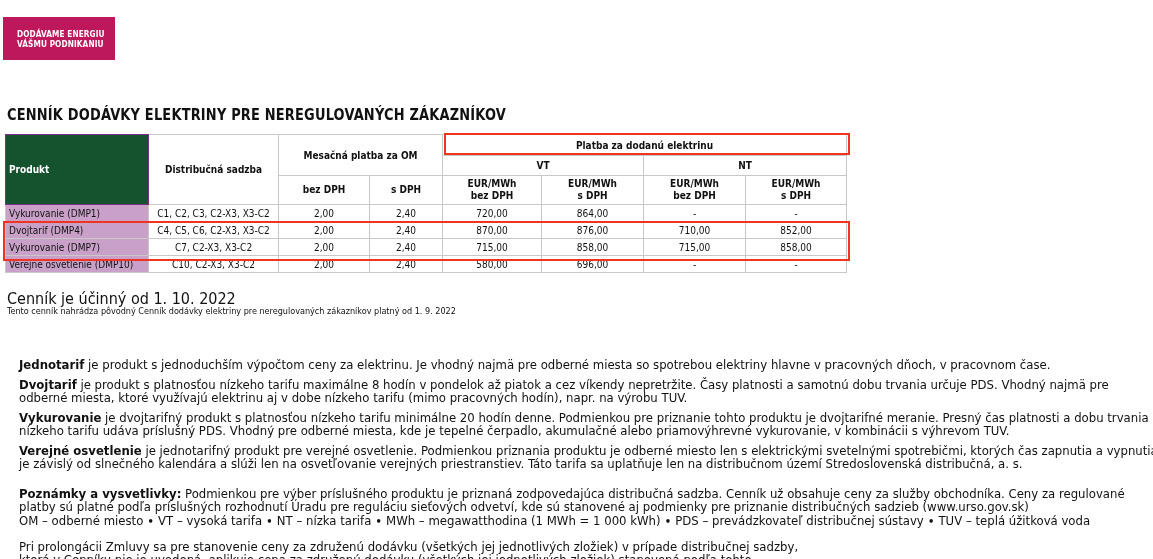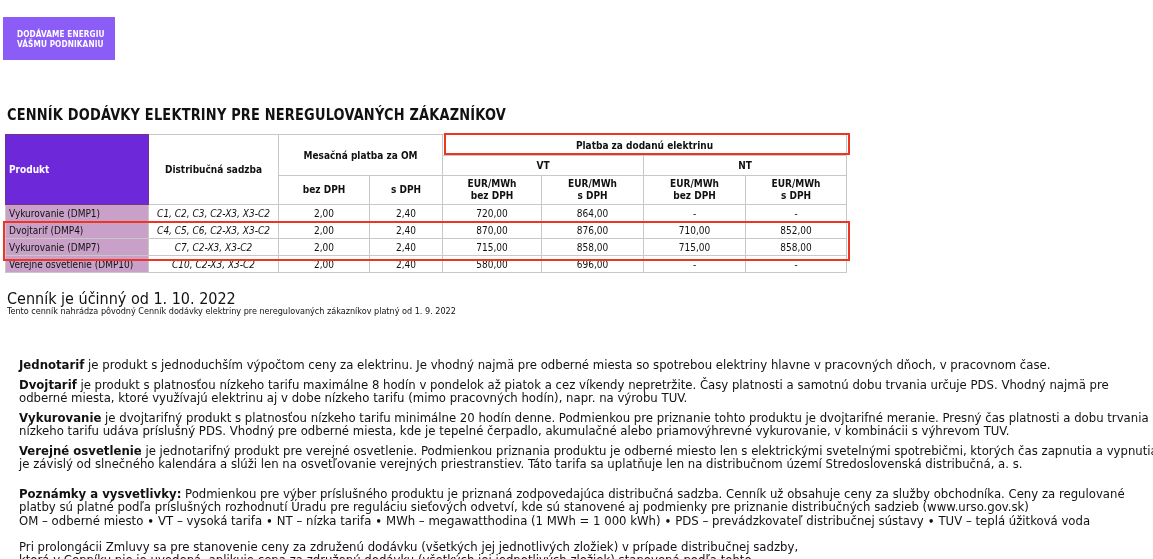--- a/index.html
+++ b/index.html
@@ -1,31 +1,31 @@
 <!DOCTYPE html>
 <html><head>
 <meta charset="utf-8">
 <style>
   html, body { margin: 0; padding: 0; background: #ffffff; }
   body { width: 1153px; height: 559px; position: relative; overflow: hidden;
          font-family: "DejaVu Sans Condensed", "DejaVu Sans", sans-serif; color: #111; }
   .logo { position: absolute; left: 3px; top: 17px; width: 112px; height: 43px;
-          background: #8b5cf6; color: #fff; font-size: 8.2px; font-weight: bold;
+          background: #be185d; color: #fff; font-size: 8.2px; font-weight: bold;
           line-height: 10px; box-sizing: border-box; padding: 12px 0 0 14px; letter-spacing: 0.1px; }
   .logo span { display: block; }
   .title { position: absolute; left: 7px; top: 106px; font-size: 15.5px; font-weight: bold;
            letter-spacing: 0.2px; margin: 0; transform: scaleX(0.93); transform-origin: left; white-space: nowrap; }
   table.price { position: absolute; left: 5px; top: 134px; border-collapse: collapse;
                 font-size: 10px; table-layout: fixed; }
   table.price td, table.price th { border: 1px solid #c8c8c8; padding: 0 3px; height: 16px;
                                    text-align: center; white-space: nowrap; overflow: hidden; }
   table.price th { font-weight: bold; font-size: 10px; }
-  .th-produkt { background: #6d28d9; color: #fff; text-align: left !important; border-color: #7b2f86 !important; }
+  .th-produkt { background: #14532d; color: #fff; text-align: left !important; border-color: #7b2f86 !important; }
   .prod-cell { background: #c8a0c8; text-align: left !important; }
-  .dist-cell { text-align: left; font-style: italic; }
+  .dist-cell { text-align: left; }
   .h-top { height: 20px !important; }
   .h-mid { height: 19px !important; }
   .h-eur { height: 28px !important; line-height: 12px; }
   .red-box { position: absolute; border: 2px solid #ee3422; box-sizing: border-box; pointer-events: none; }
   .txt { position: absolute; left: 7px; font-size: 9px; white-space: nowrap; margin: 0; }
   .para { position: absolute; left: 7px; width: 1140px; font-size: 13px; line-height: 12.5px; margin: 12px; }
   .para b { font-weight: bold; }
   .eff { font-size: 16px; }
 </style>
 </head>

